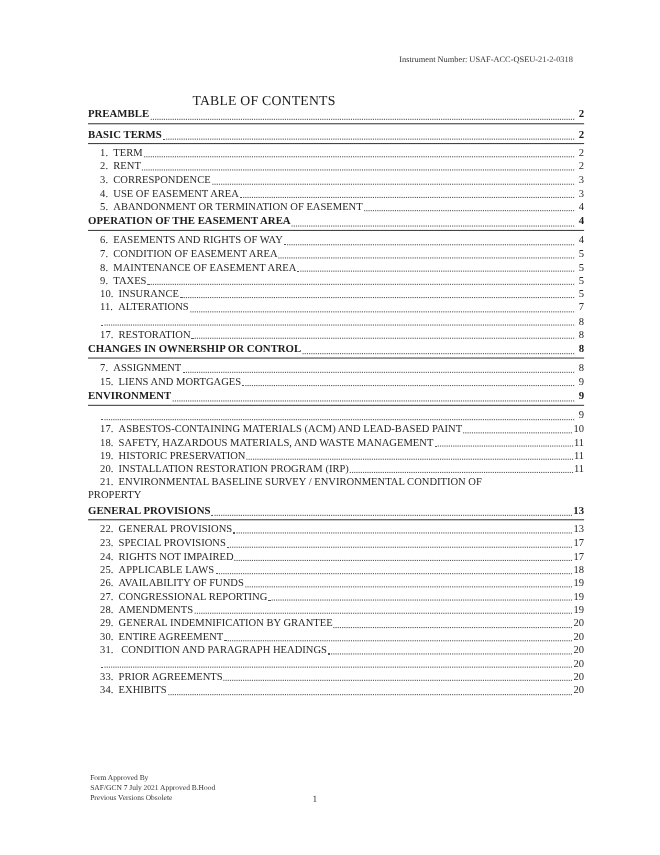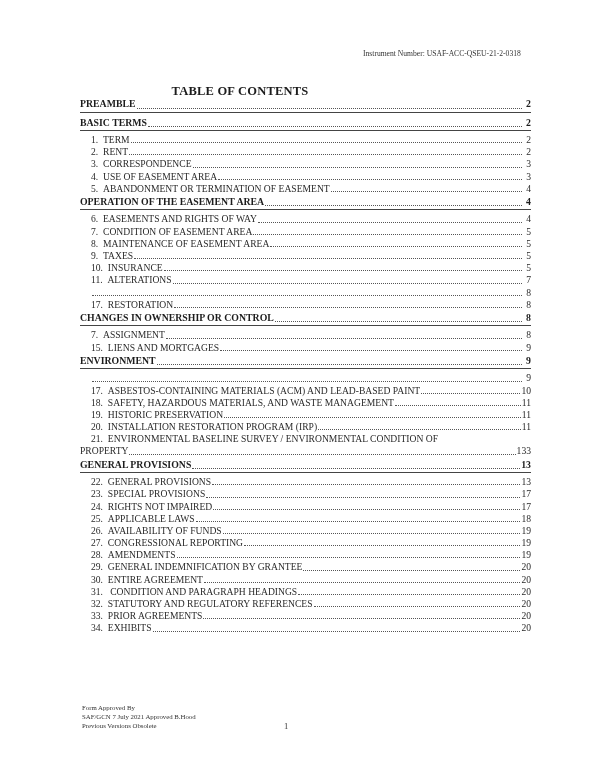--- a/index.html
+++ b/index.html
@@ -12,21 +12,21 @@
       overflow: hidden;
     }
     .page { position: absolute; left: 0; top: 0; width: 600px; height: 777px; padding-left: 16px; }
     .instrument {
       position: absolute; top: 49px; left: 363px;
       font-size: 7.6px; color: #333;
       white-space: nowrap;
     }
     .toc-title {
       position: absolute; top: 84px; left: 0; width: 480px;
-      text-align: center; font-weight: bold; font-size: 12.5px;
+      text-align: center; font-weight: normal; font-size: 12.5px;
       letter-spacing: 0.2px;
     }
     .toc {
       position: absolute; top: 97px; left: 80px; width: 451px;
     }
     .row {
       display: flex; align-items: baseline;
       font-size: 9.6px; line-height: 12.2px; height: 12.2px;
       white-space: nowrap; overflow: hidden;
     }
@@ -182,21 +182,21 @@
         <span class="page-no">11</span>
       </div>
       <div class="row item">
         <span class="label"><span class="num">20.</span>&nbsp;&nbsp;<span>INSTALLATION RESTORATION PROGRAM (IRP)</span></span>
         <span class="dots"></span>
         <span class="page-no">11</span>
       </div>
       <div class="row item wrap1">
         <span class="label"><span class="num">21.</span>&nbsp;&nbsp;<span>ENVIRONMENTAL BASELINE SURVEY / ENVIRONMENTAL CONDITION OF</span></span>
       </div>
-      <div class="row item" style="padding-left: 0px;">
+      <div class="row item" style="padding-left: 0px; flex-direction: column;">
         <span class="label">PROPERTY</span>
         <span class="dots"></span>
         <span class="page-no">133</span>
       </div>
       <div class="row section">
         <span class="label">GENERAL PROVISIONS</span>
         <span class="dots"></span>
         <span class="page-no">13</span>
       </div>
       <div class="row item">
@@ -243,21 +243,20 @@
         <span class="label"><span class="num">30.</span>&nbsp;&nbsp;<span>ENTIRE AGREEMENT</span></span>
         <span class="dots"></span>
         <span class="page-no">20</span>
       </div>
       <div class="row item">
         <span class="label"><span class="num">31.</span>&nbsp;&nbsp;<span> CONDITION AND PARAGRAPH HEADINGS</span></span>
         <span class="dots"></span>
         <span class="page-no">20</span>
       </div>
       <div class="row item">
-        <span class="label"><span class="num">32.</span>&nbsp;&nbsp;<span>STATUTORY AND REGULATORY REFERENCES</span></span>
         <span class="dots"></span>
         <span class="page-no">20</span>
       </div>
       <div class="row item">
         <span class="label"><span class="num">33.</span>&nbsp;&nbsp;<span>PRIOR AGREEMENTS</span></span>
         <span class="dots"></span>
         <span class="page-no">20</span>
       </div>
       <div class="row item">
         <span class="label"><span class="num">34.</span>&nbsp;&nbsp;<span>EXHIBITS</span></span>

